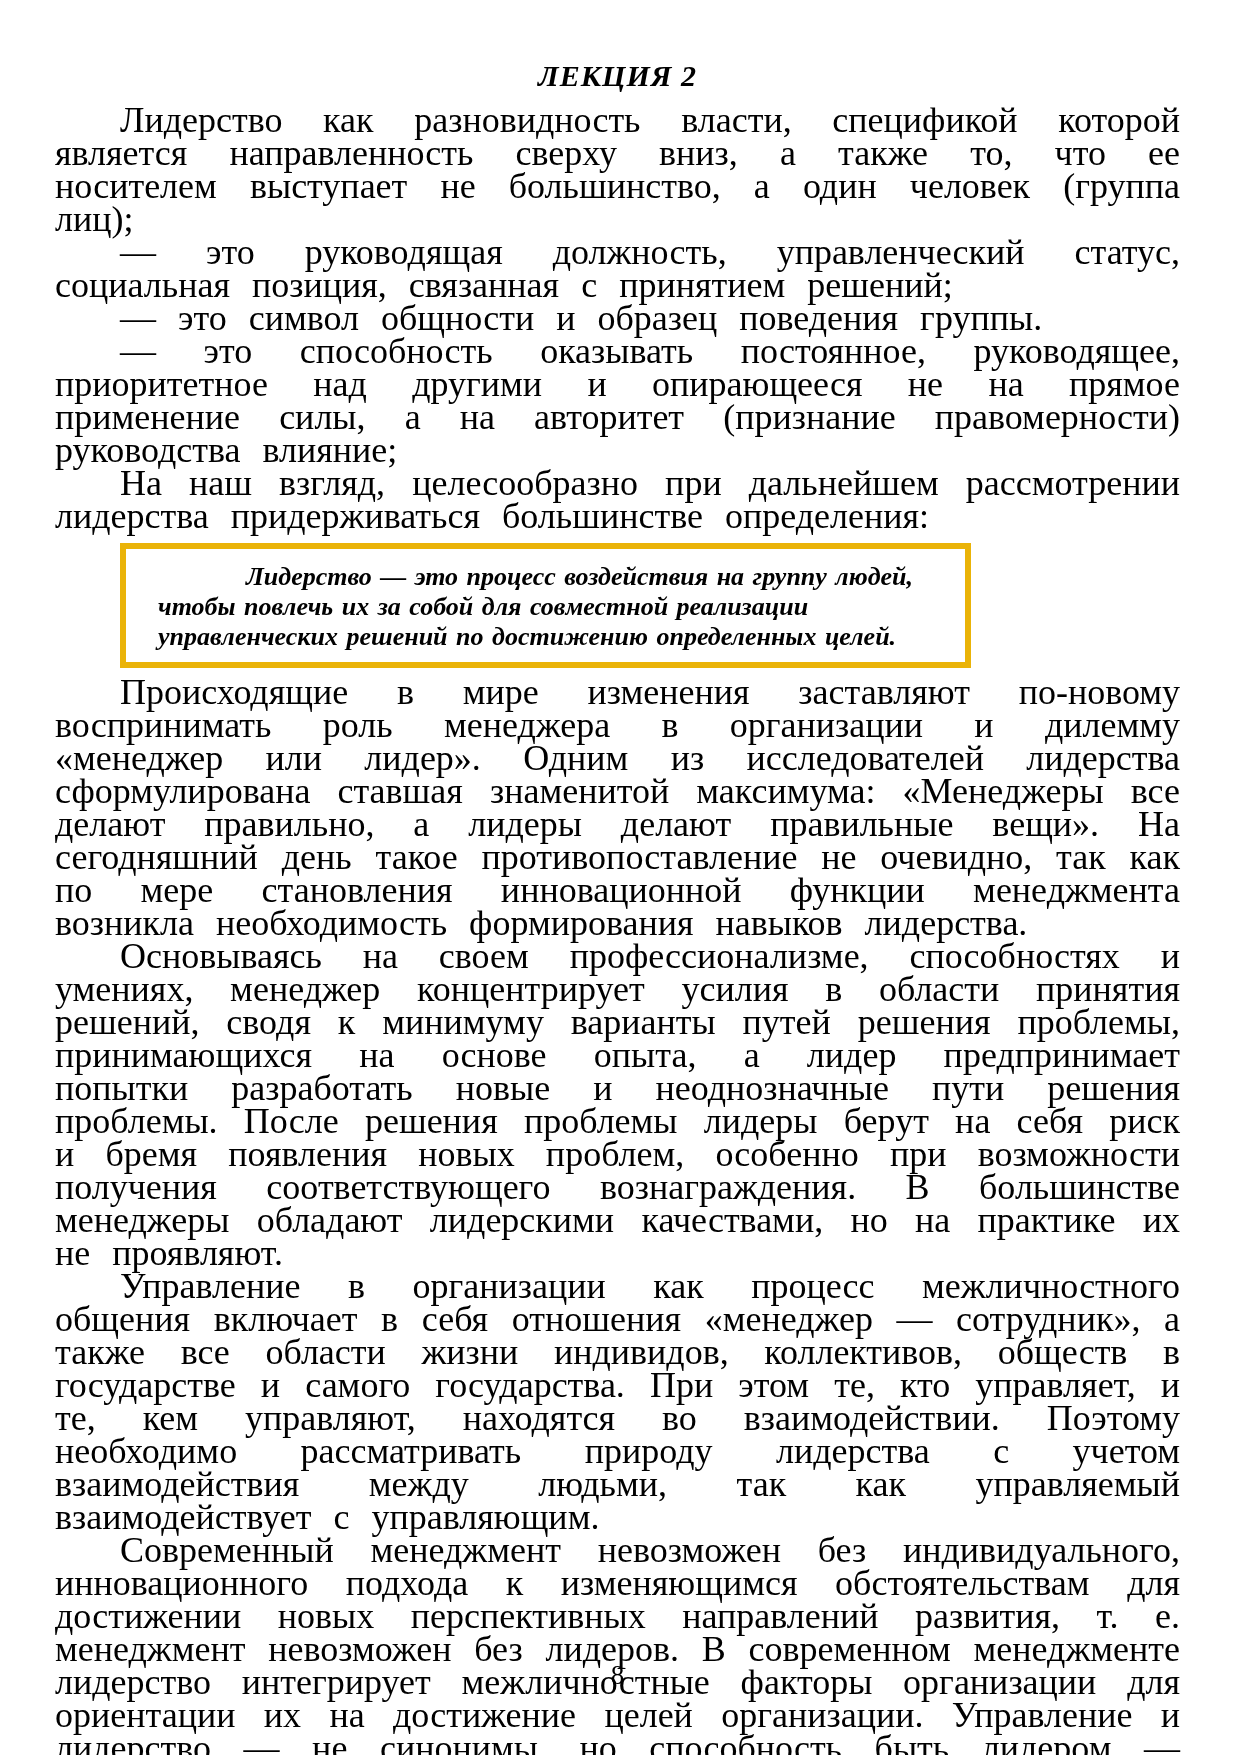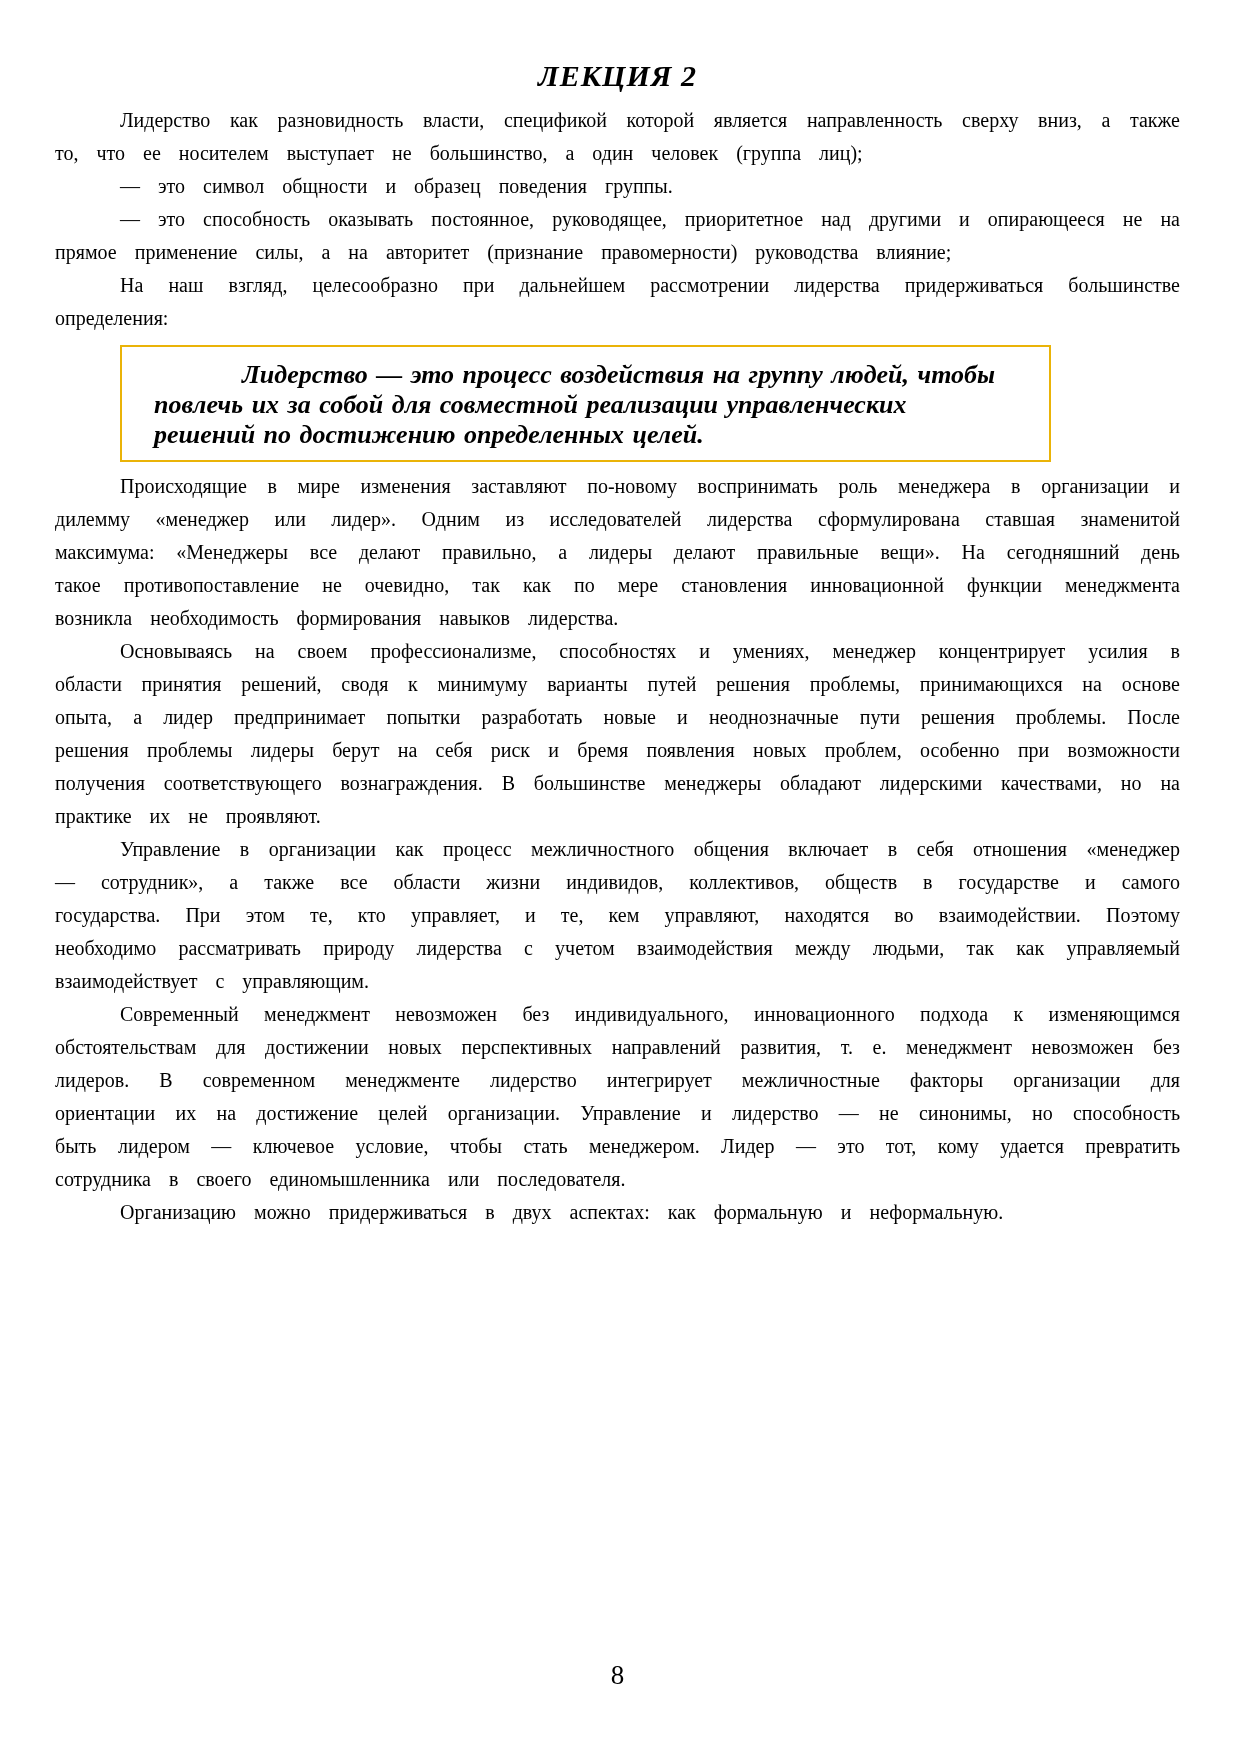--- a/index.html
+++ b/index.html
@@ -33,32 +33,32 @@
     text-align: center;
     font-size: 29px;
     line-height: 33px;
     font-weight: bold;
   }
   .body-text {
     margin-top: 10px;
   }
   .para {
     margin: 0;
-    font-size: 20px;
+    font-size: 36px;
     line-height: 33px;
     text-align: justify;
     text-indent: 65px;
     word-spacing: 13px;
   }
   .definition-box {
     box-sizing: border-box;
     margin: 10px 0 0 65px;
-    width: 931px;
+    width: 851px;
     min-height: 116px;
-    border: 2px solid #eab308;
+    border: 6px solid #eab308;
     background: #ffffff;
     padding: 13px 40px 10px 32px;
   }
   .definition-text {
     margin: 0;
     font-size: 26px;
     line-height: 30px;
     font-weight: bold;
     font-style: italic;
     text-align: left;
@@ -81,20 +81,21 @@
 </head>
 <body>
 
 <div class="page">
 
   <h1 class="doc-title">ЛЕКЦИЯ 2</h1>
 
 
   <div class="body-text">
     <p class="para">Лидерство как разновидность власти, спецификой которой является направленность сверху вниз, а также то, что ее носителем выступает не большинство, а один человек (группа лиц);</p>
+    <p class="para">— это руководящая должность, управленческий статус, социальная позиция, связанная с принятием решений;</p>
     <p class="para">— это символ общности и образец поведения группы.</p>
     <p class="para">— это способность оказывать постоянное, руководящее, приоритетное над другими и опирающееся не на прямое применение силы, а на авторитет (признание правомерности) руководства влияние;</p>
     <p class="para">На наш взгляд, целесообразно при дальнейшем рассмотрении лидерства придерживаться большинстве определения:</p>
   </div>
 
   <div class="definition-box">
     <p class="definition-text">Лидерство — это процесс воздействия на группу людей, чтобы повлечь их за собой для совместной реализации управленческих решений по достижению определенных целей.</p>
   </div>
 
   <div class="body-text after-box">

